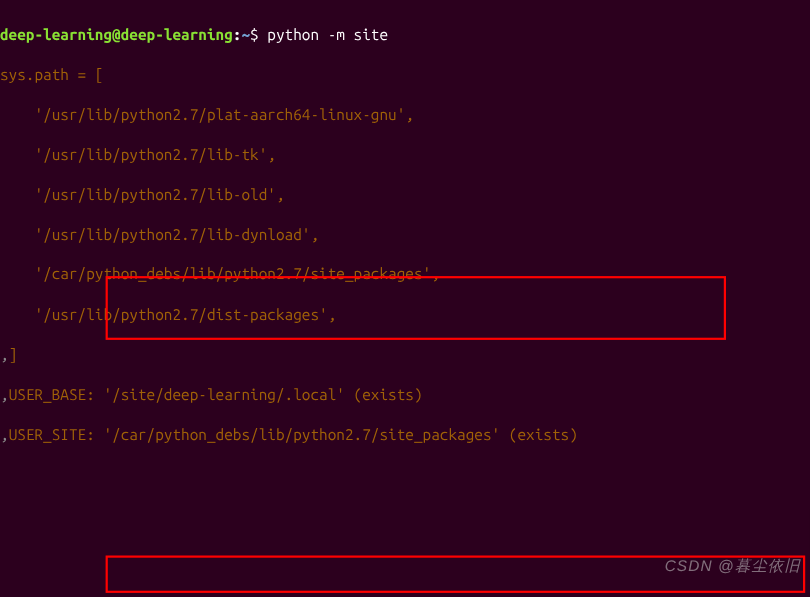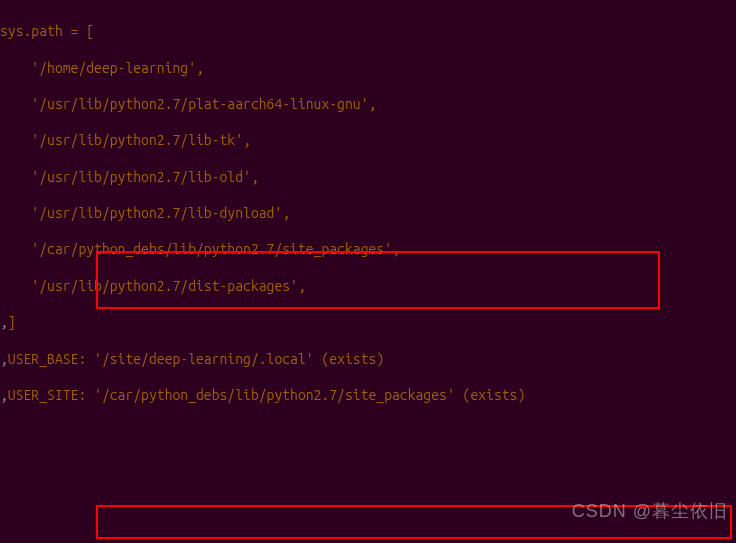--- a/index.html
+++ b/index.html
@@ -37,30 +37,31 @@
     border: 2px solid #ff0000;
     background: transparent;
     pointer-events: none;
   }
   .watermark {
     position: absolute;
     right: 8px;
     bottom: 20px;
     color: rgba(200,200,200,0.55);
     font-family: sans-serif;
-    font-size: 18px;
+    font-size: 14px;
     letter-spacing: 1px;
+    font-style: italic;
   }
 </style>
 </head>
 <body>
 
 <div class="terminal">
+<span class="line"><span class="prompt-user">deep-learning@deep-learning</span><span class="prompt-colon">:</span><span class="prompt-path">~</span><span class="prompt-dollar">$</span><span class="cmd"> python -m site</span></span>
 <span class="line out">sys.path = [</span>
-<span class="line out">    '/home/deep-learning',</span>
 <span class="line out">    '/usr/lib/python2.7/plat-aarch64-linux-gnu',</span>
 <span class="line out">    '/usr/lib/python2.7/lib-tk',</span>
 <span class="line out">    '/usr/lib/python2.7/lib-old',</span>
 <span class="line out">    '/usr/lib/python2.7/lib-dynload',</span>
 <span class="line out">    '/car/python_debs/lib/python2.7/site_packages',</span>
 <span class="line out">    '/usr/lib/python2.7/dist-packages',</span>
 <span class="line"><span class="edge">,</span><span class="out">]</span></span>
 <span class="line"><span class="edge">,</span><span class="out">USER_BASE: '/site/deep-learning/.local' (exists)</span></span>
 <span class="line"><span class="edge">,</span><span class="out">USER_SITE: '/car/python_debs/lib/python2.7/site_packages' (exists)</span></span>
 

